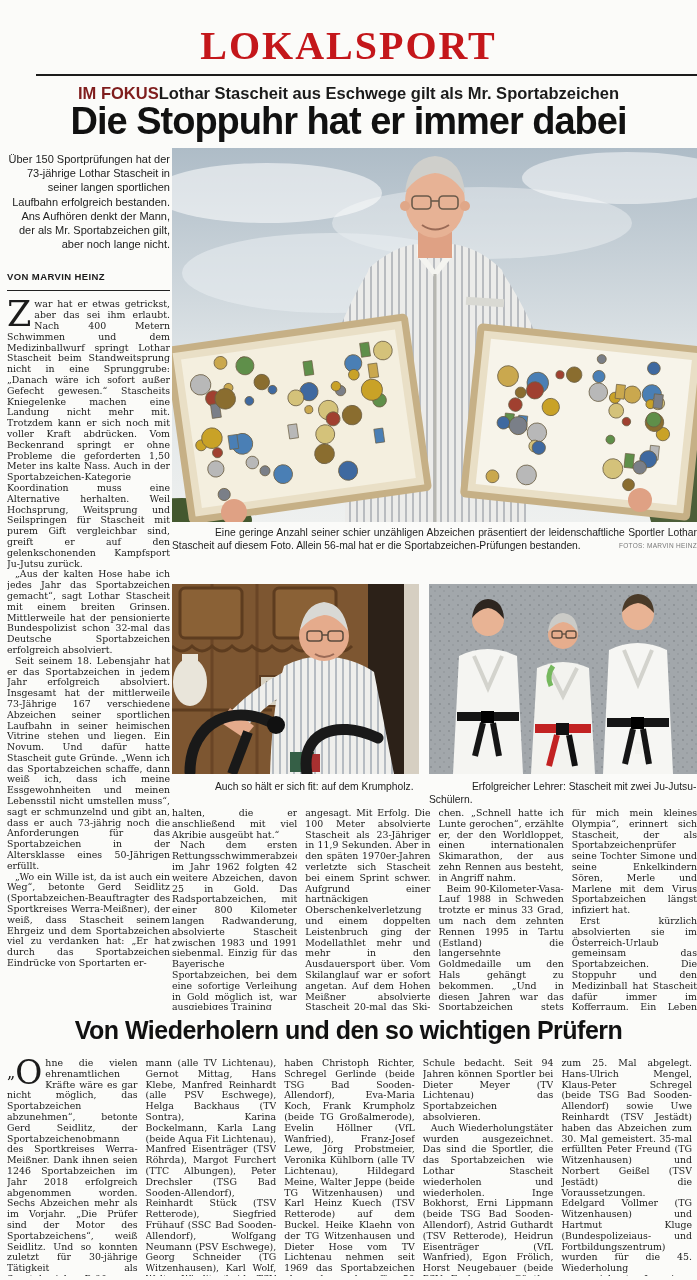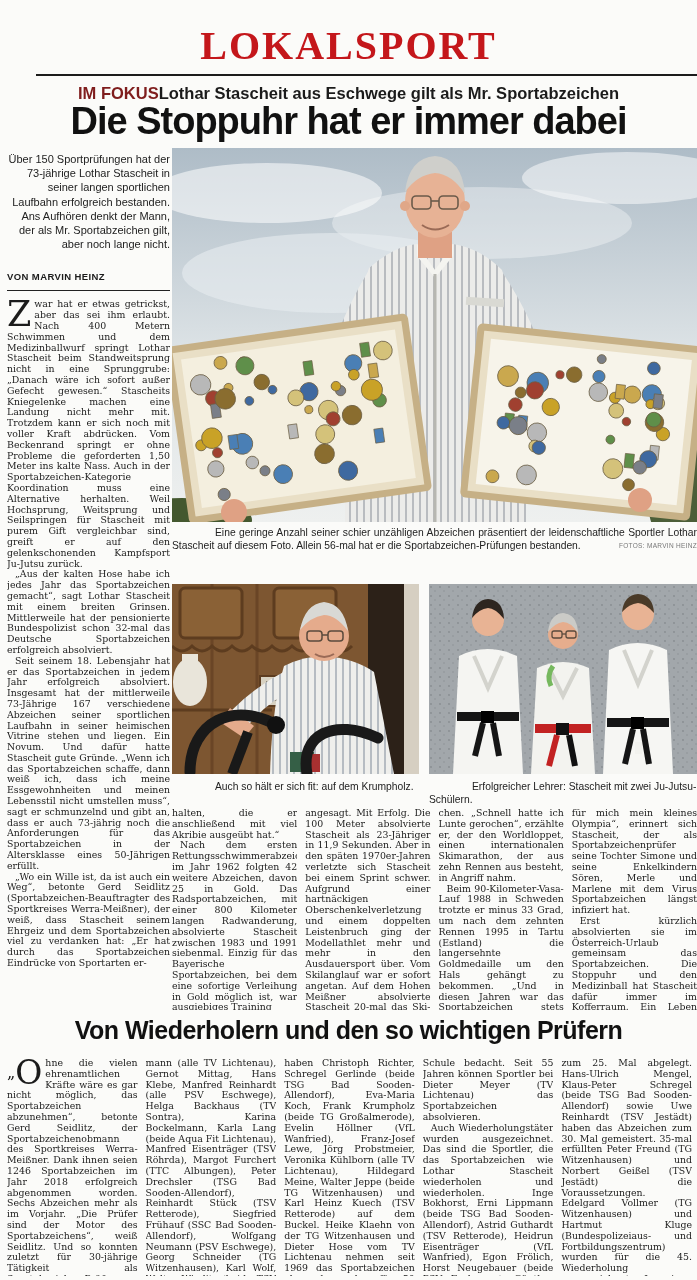--- a/index.html
+++ b/index.html
@@ -334,21 +334,21 @@
     <div class="col">
       <p class="flush"><span class="dropcap2-wrap"><span class="dc-quote">„</span><span class="dropcap2">O</span></span><span>hne die vielen ehrenamtlichen Kräfte wäre es gar nicht möglich, das Sportabzeichen abzunehmen“, betonte Gerd Seidlitz, der Sportabzeichenobmann des Sportkreises Werra-Meißner. Dank ihnen seien 1246 Sportabzeichen im Jahr 2018 erfolgreich abgenommen worden. Sechs Abzeichen mehr als im Vorjahr. „Die Prüfer sind der Motor des Sportabzeichens“, weiß Seidlitz. Und so konnten zuletzt für 30-jährige Tätigkeit als Sportabzeichen-Prüfer geehrt werden: Beate Basler (TSV Velmeden), Doris Most, Konrad Biegel, Gertrud Vieh-</span></p>
     </div>
     <div class="col">
       <p class="flush">mann (alle TV Lichtenau), Gernot Mittag, Hans Klebe, Manfred Reinhardt (alle PSV Eschwege), Helga Backhaus (TV Sontra), Karina Bockelmann, Karla Lang (beide Aqua Fit Lichtenau), Manfred Eisenträger (TSV Röhrda), Margot Furchert (TTC Albungen), Peter Drechsler (TSG Bad Sooden-Allendorf), Reinhardt Stück (TSV Retterode), Siegfried Frühauf (SSC Bad Sooden-Allendorf), Wolfgang Neumann (PSV Eschwege), Georg Schneider (TG Witzenhausen), Karl Wolf, Walter Wieditz (beide TSV Datterode) und Uwe Reinhardt (TSV Jestädt). 40 Jahre als Prüfer</p>
     </div>
     <div class="col">
       <p class="flush">haben Christoph Richter, Schregel Gerlinde (beide TSG Bad Sooden-Allendorf), Eva-Maria Koch, Frank Krumpholz (beide TG Großalmerode), Evelin Höllner (VfL Wanfried), Franz-Josef Lewe, Jörg Probstmeier, Veronika Kühlborn (alle TV Lichtenau), Hildegard Meine, Walter Jeppe (beide TG Witzenhausen) und Karl Heinz Kuech (TSV Retterode) auf dem Buckel. Heike Klaehn von der TG Witzenhausen und Dieter Hose vom TV Lichtenau nehmen seit 1969 das Sportabzeichen ab und wurden für 50 Jahre Sportabzeichen-Prüfer mit viel Applaus in der Rhenanus-</p>
     </div>
     <div class="col">
-      <p class="flush">Schule bedacht. Seit 55 Jahren können Sportler bei Dieter Meyer (TV Lichtenau) das Sportabzeichen absolvieren.</p>
+      <p class="flush">Schule bedacht. Seit 94 Jahren können Sportler bei Dieter Meyer (TV Lichtenau) das Sportabzeichen absolvieren.</p>
       <p>Auch Wiederholungstäter wurden ausgezeichnet. Das sind die Sportler, die das Sportabzeichen wie Lothar Stascheit wiederholen und wiederholen. Inge Bokhorst, Erni Lippmann (beide TSG Bad Sooden-Allendorf), Astrid Guthardt (TSV Retterode), Heidrun Eisenträger (VfL Wanfried), Egon Frölich, Horst Neugebauer (beide PSV Eschwege), Günther Hartmann und Oliver Huber (beide TSV Jestädt) haben das Sportabzeichen im Jahr 2018</p>
     </div>
     <div class="col">
       <p class="flush"><span>zum 25. Mal abgelegt. Hans-Ulrich Mengel, Klaus-Peter Schregel (beide TSG Bad Sooden-Allendorf) sowie Uwe Reinhardt (TSV Jestädt) haben das Abzeichen zum 30. Mal gemeistert. 35-mal erfüllten Peter Freund (TG Witzenhausen) und Norbert Geißel (TSV Jestädt) die Voraussetzungen. Edelgard Vollmer (TG Witzenhausen) und Hartmut Kluge (Bundespolizeiaus- und Fortbildungszentrum) wurden für die 45. Wiederholung ausgezeichnet. In einen besonders elitären Club zog der Eschweger Gernot Mittag ein, der die Prüfung zum 50. Mal bestand.</span> </p>
     </div>
   </div>
 
 </div>
 
 </body></html>

